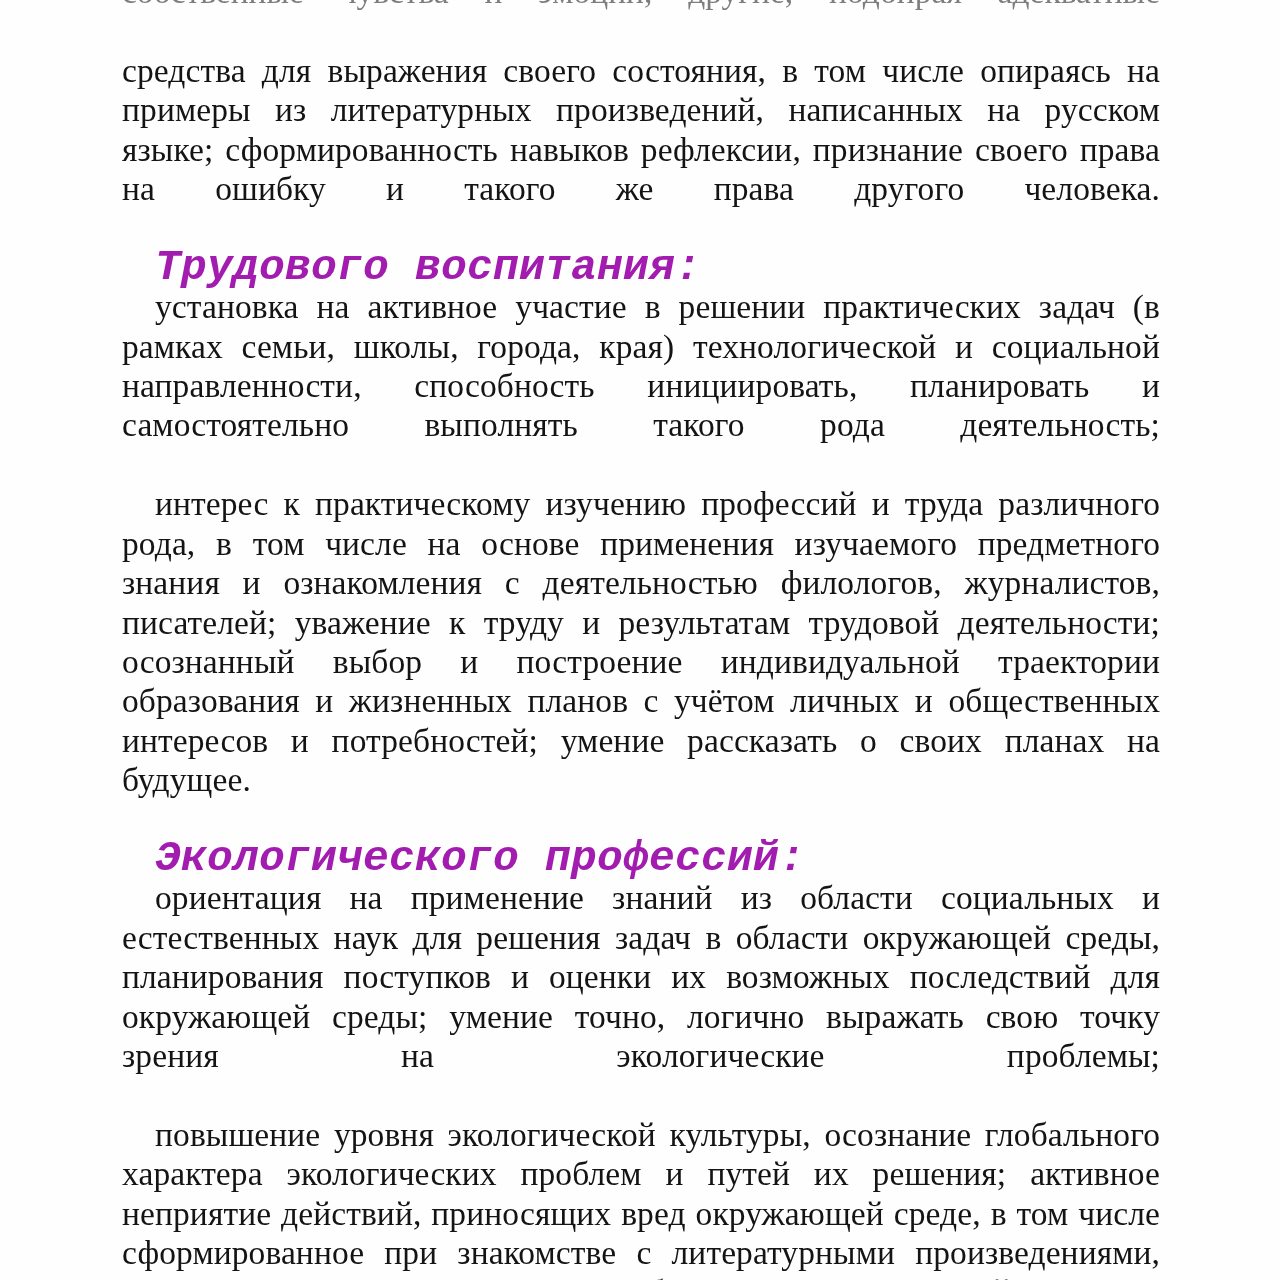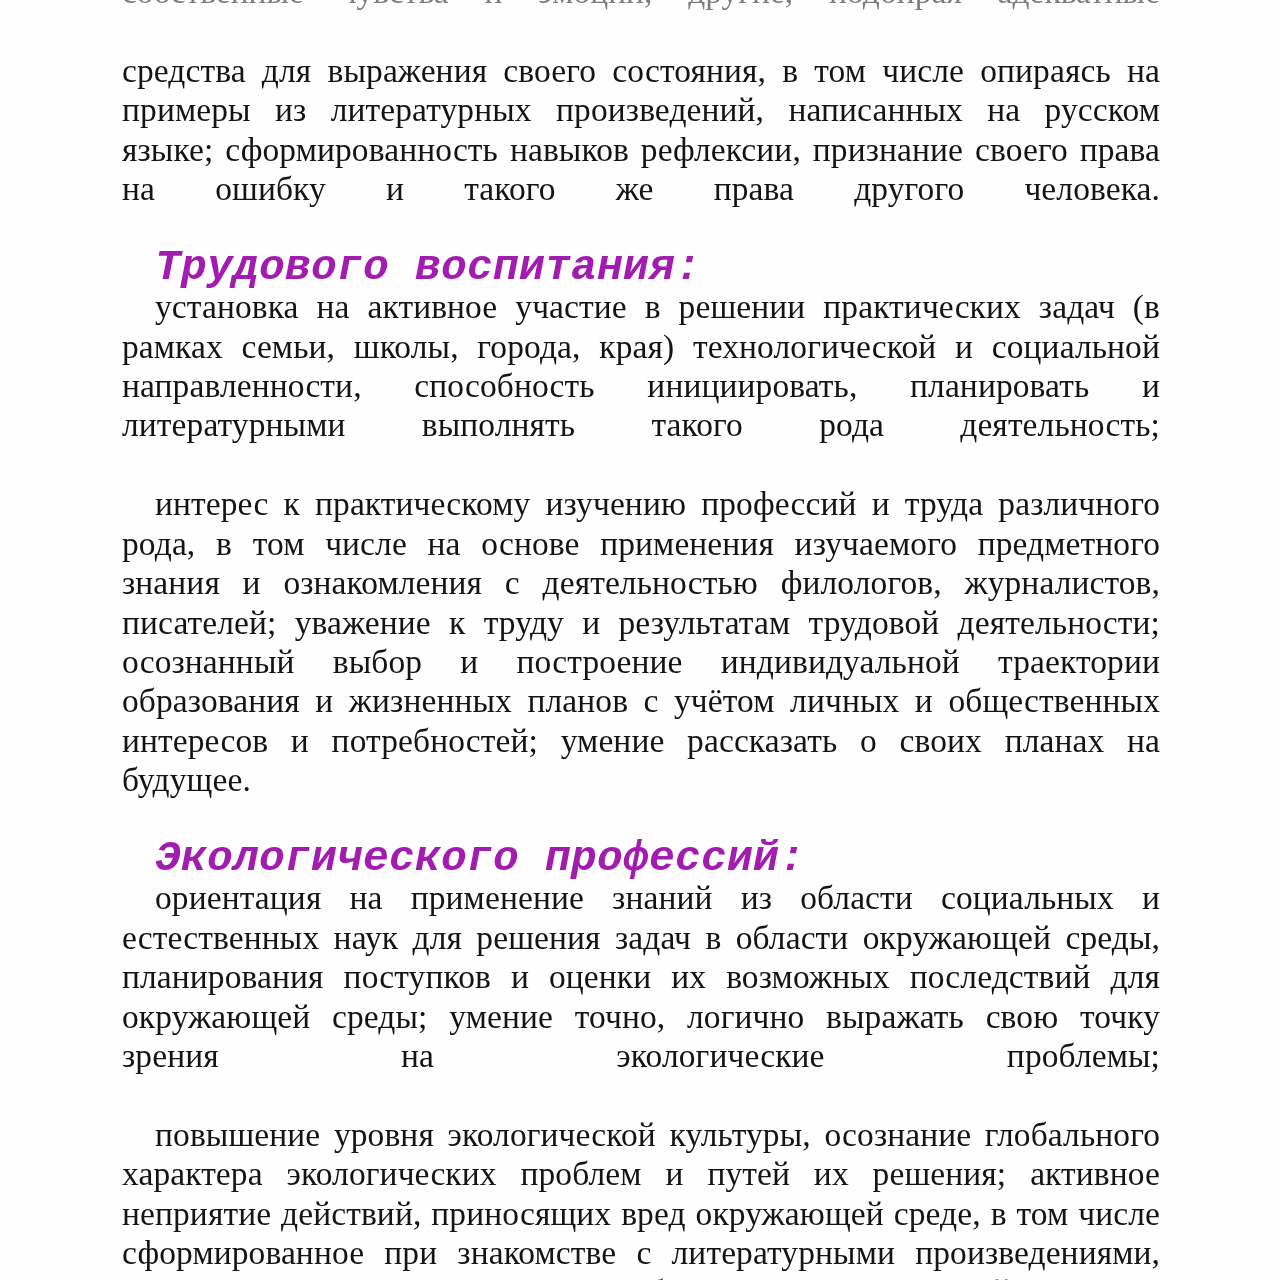--- a/index.html
+++ b/index.html
@@ -90,21 +90,21 @@
 
 <div id="page">
   <div id="column">
 
     <p class="clipped-line">собственные чувства и эмоции, другие, подбирая адекватные</p>
 
     <p class="para">средства для выражения своего состояния, в том числе опираясь на примеры из литературных произведений, написанных на русском языке; сформированность навыков рефлексии, признание своего права на ошибку и такого же права другого человека.</p>
 
     <p class="heading">Трудового воспитания:</p>
 
-    <p class="para indent">установка на активное участие в решении практических задач (в рамках семьи, школы, города, края) технологической и социальной направленности, способность инициировать, планировать и литературными выполнять такого рода деятельность;</p>
+    <p class="para indent">установка на активное участие в решении практических задач (в рамках семьи, школы, города, края) технологической и социальной направленности, способность инициировать, планировать и самостоятельно выполнять такого рода деятельность;</p>
 
     <p class="para indent">интерес к практическому изучению профессий и труда различного рода, в том числе на основе применения изучаемого предметного знания и ознакомления с деятельностью филологов, журналистов, писателей; уважение к труду и результатам трудовой деятельности; осознанный выбор и построение индивидуальной траектории образования и жизненных планов с учётом личных и общественных интересов и потребностей; умение рассказать о своих планах на будущее.</p>
 
     <p class="heading">Экологического профессий:</p>
 
     <p class="para indent">ориентация на применение знаний из области социальных и естественных наук для решения задач в области окружающей среды, планирования поступков и оценки их возможных последствий для окружающей среды; умение точно, логично выражать свою точку зрения на экологические проблемы;</p>
 
     <p class="para indent">повышение уровня экологической культуры, осознание глобального характера экологических проблем и путей их решения; активное неприятие действий, приносящих вред окружающей среде, в том числе сформированное при знакомстве с литературными произведениями, поднимающими экологические проблемы; осознание своей роли как гражданина и потребителя в условиях взаимосвязи природной, технологической и социальной сред; готовность к участию в практической</p>
 
   </div>

